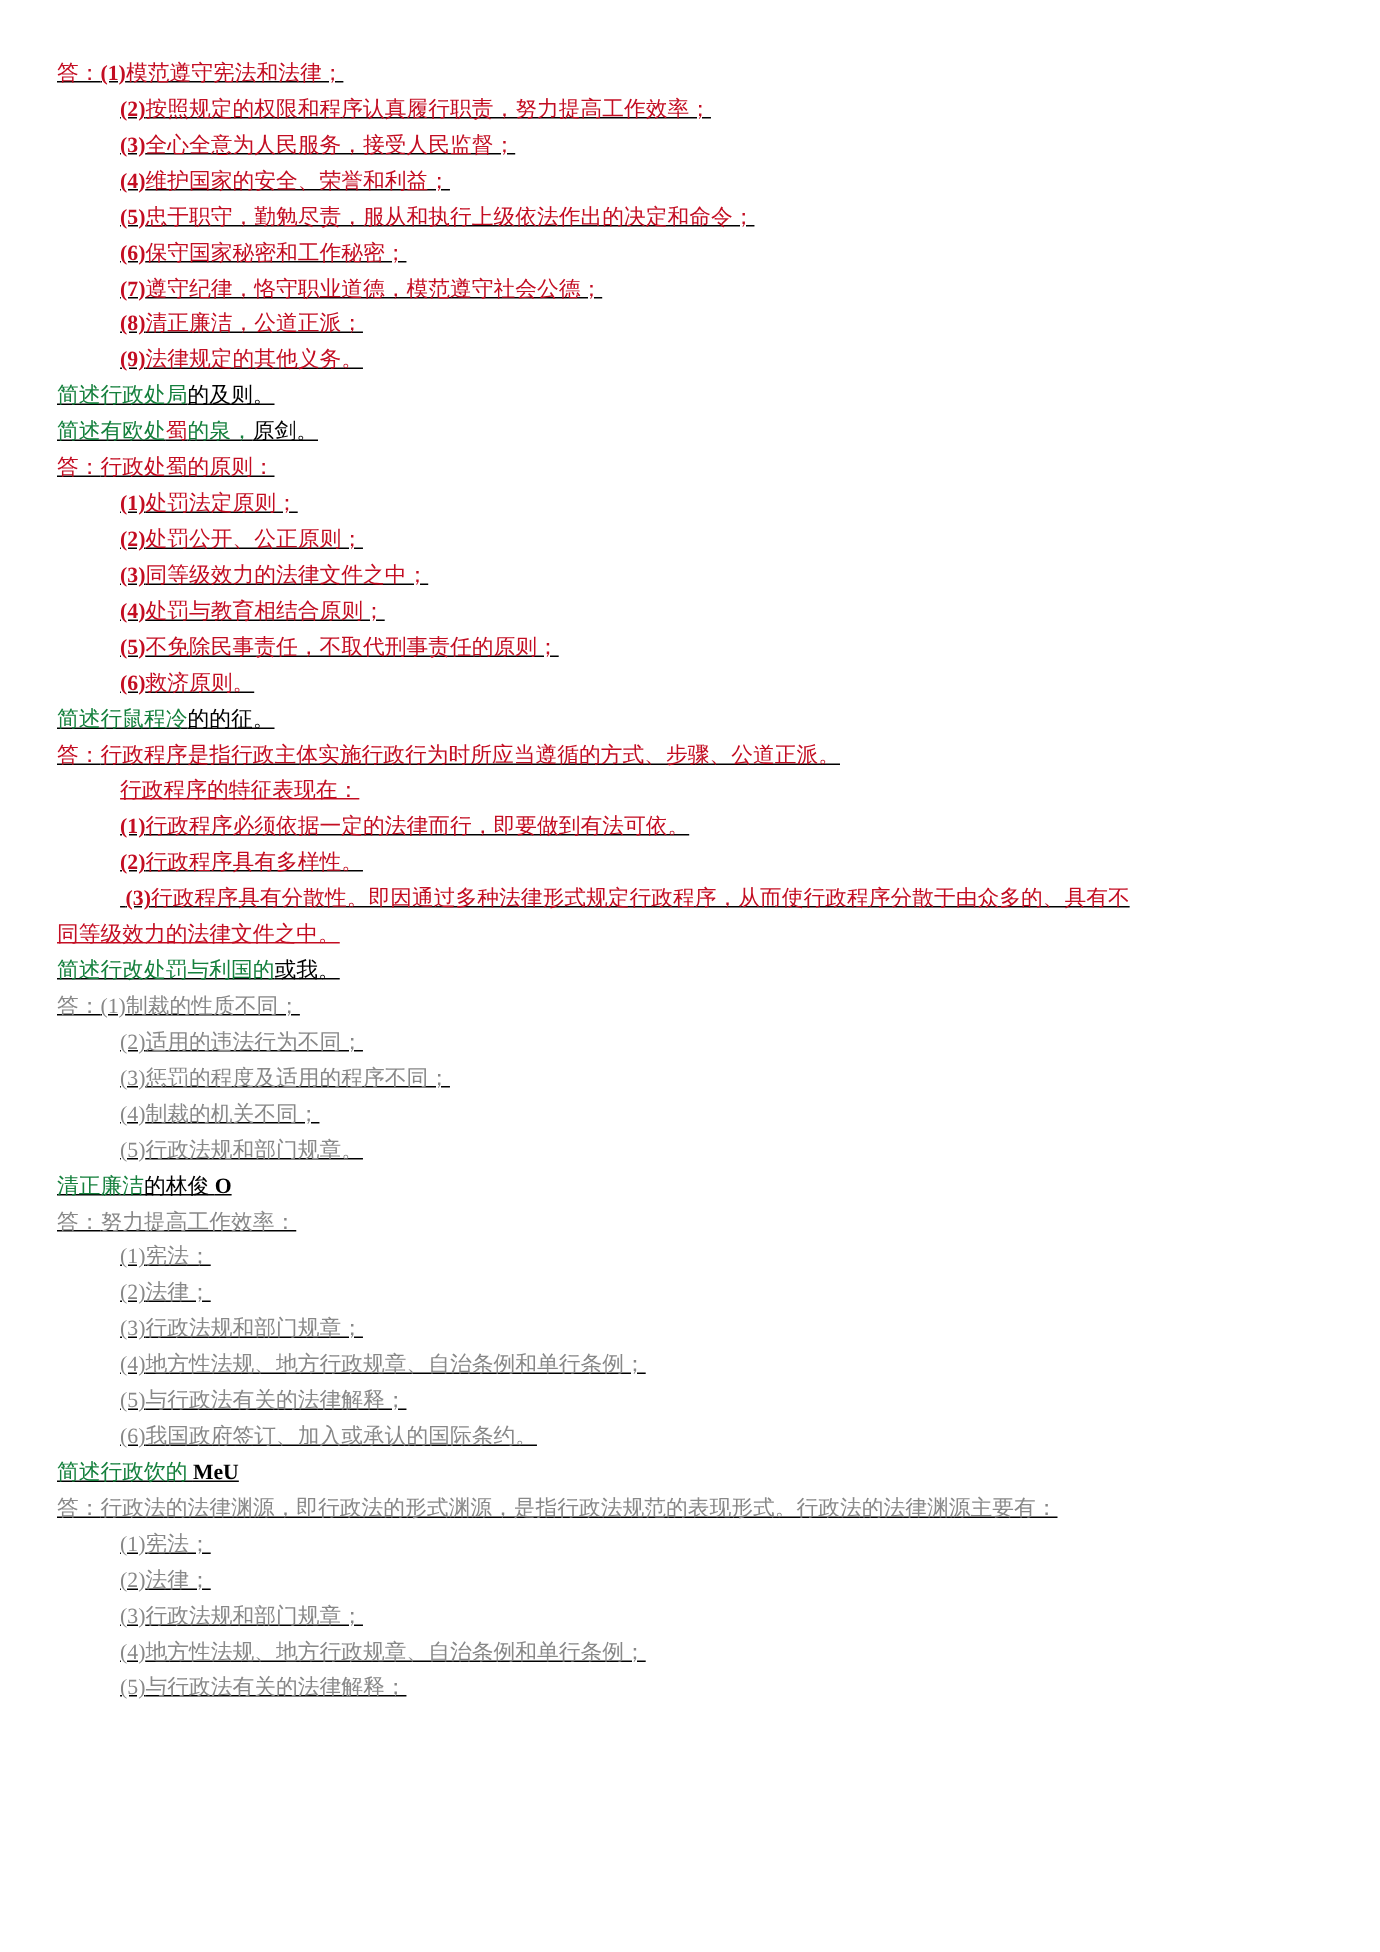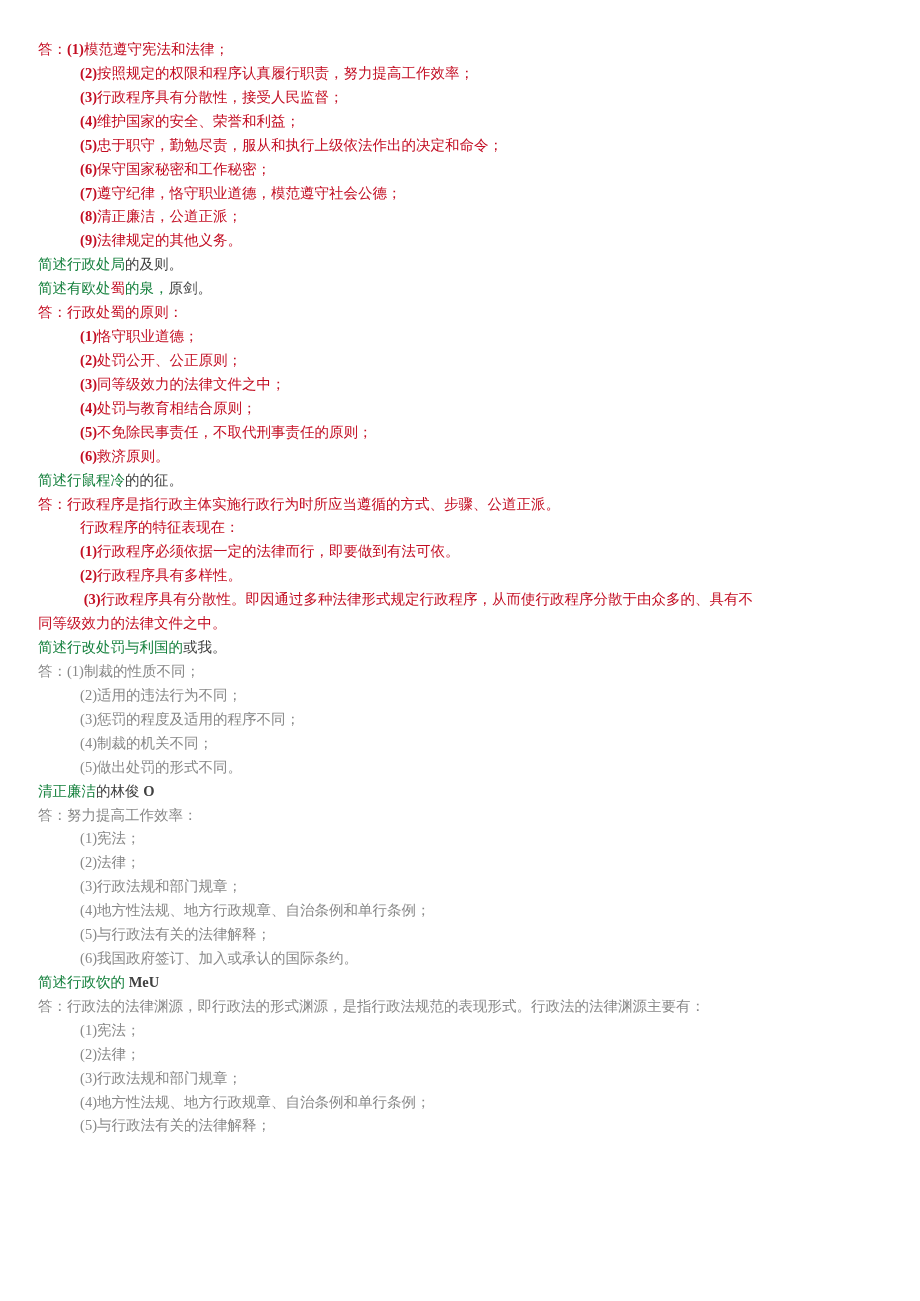--- a/index.html
+++ b/index.html
@@ -6,66 +6,66 @@
     font-family: "SimSun", "宋体", serif;
     font-size: 14.5px;
     line-height: 1.65;
     margin: 0;
     padding: 38px 38px 38px 38px;
     width: 920px;
     box-sizing: border-box;
     color: #000;
     background: #fff;
   }
-  .line { white-space: pre-wrap; }
+  .line { white-space: pre-wrap; text-decoration: underline; }
   .red { color: #c30d22; }
-  .blue { color: #404040; }
+  .blue { color: #000000; }
   .black { color: #15803d; }
   .gray { color: #888888; }
   .bold { font-weight: bold; }
   .indent1 { padding-left: 2.9em; }
 </style>
 </head>
 <body>
 
 <div class="line"><span class="red">答：</span><span class="red bold">(1)</span><span class="red">模范遵守宪法和法律；</span></div>
 <div class="line indent1"><span class="red bold">(2)</span><span class="red">按照规定的权限和程序认真履行职责，努力提高工作效率；</span></div>
-<div class="line indent1"><span class="red bold">(3)</span><span class="red">行政程序具有分散性，接受人民监督；</span></div>
+<div class="line indent1"><span class="red bold">(3)</span><span class="red">全心全意为人民服务，接受人民监督；</span></div>
 <div class="line indent1"><span class="red bold">(4)</span><span class="red">维护国家的安全、荣誉和利益；</span></div>
 <div class="line indent1"><span class="red bold">(5)</span><span class="red">忠于职守，勤勉尽责，服从和执行上级依法作出的决定和命令；</span></div>
 <div class="line indent1"><span class="red bold">(6)</span><span class="red">保守国家秘密和工作秘密；</span></div>
 <div class="line indent1"><span class="red bold">(7)</span><span class="red">遵守纪律，恪守职业道德，模范遵守社会公德；</span></div>
 <div class="line indent1"><span class="red bold">(8)</span><span class="red">清正廉洁，公道正派；</span></div>
 <div class="line indent1"><span class="red bold">(9)</span><span class="red">法律规定的其他义务。</span></div>
 
 <div class="line"><span class="black">简述行政处局</span><span class="blue">的及则。</span></div>
 <div class="line"><span class="black">简述有欧处</span><span class="red">蜀</span><span class="black">的泉，</span><span class="blue">原剑。</span></div>
 
 <div class="line"><span class="red">答：</span><span class="red">行政处蜀的原则：</span></div>
-<div class="line indent1"><span class="red bold">(1)</span><span class="red">恪守职业道德；</span></div>
+<div class="line indent1"><span class="red bold">(1)</span><span class="red">处罚法定原则；</span></div>
 <div class="line indent1"><span class="red bold">(2)</span><span class="red">处罚公开、公正原则；</span></div>
 <div class="line indent1"><span class="red bold">(3)</span><span class="red">同等级效力的法律文件之中；</span></div>
 <div class="line indent1"><span class="red bold">(4)</span><span class="red">处罚与教育相结合原则；</span></div>
 <div class="line indent1"><span class="red bold">(5)</span><span class="red">不免除民事责任，不取代刑事责任的原则；</span></div>
 <div class="line indent1"><span class="red bold">(6)</span><span class="red">救济原则。</span></div>
 
 <div class="line"><span class="black">简述行鼠程冷</span><span class="blue">的的征。</span></div>
 <div class="line"><span class="red">答：</span><span class="red">行政程序是指行政主体实施行政行为时所应当遵循的方式、步骤、公道正派。</span></div>
 <div class="line indent1 red">行政程序的特征表现在：</div>
 <div class="line indent1"><span class="red bold">(1)</span><span class="red">行政程序必须依据一定的法律而行，即要做到有法可依。</span></div>
 <div class="line indent1"><span class="red bold">(2)</span><span class="red">行政程序具有多样性。</span></div>
 <div class="line indent1"><span class="red bold"> (3)</span><span class="red">行政程序具有分散性。即因通过多种法律形式规定行政程序，从而使行政程序分散于由众多的、具有不</span></div>
 <div class="line red">同等级效力的法律文件之中。</div>
 
 <div class="line"><span class="black">简述行改处罚与利国的</span><span class="blue">或我。</span></div>
 <div class="line"><span class="gray">答：</span><span class="gray">(1)</span><span class="gray">制裁的性质不同；</span></div>
 <div class="line indent1"><span class="gray">(2)</span><span class="gray">适用的违法行为不同；</span></div>
 <div class="line indent1"><span class="gray">(3)</span><span class="gray">惩罚的程度及适用的程序不同；</span></div>
 <div class="line indent1"><span class="gray">(4)</span><span class="gray">制裁的机关不同；</span></div>
-<div class="line indent1"><span class="gray">(5)</span><span class="gray">做出处罚的形式不同。</span></div>
+<div class="line indent1"><span class="gray">(5)</span><span class="gray">行政法规和部门规章。</span></div>
 
 <div class="line"><span class="black">清正廉洁</span><span class="blue">的林俊 </span><span class="blue bold">O</span></div>
 <div class="line"><span class="gray">答：</span><span class="gray">努力提高工作效率：</span></div>
 <div class="line indent1"><span class="gray">(1)</span><span class="gray">宪法；</span></div>
 <div class="line indent1"><span class="gray">(2)</span><span class="gray">法律；</span></div>
 <div class="line indent1"><span class="gray">(3)</span><span class="gray">行政法规和部门规章；</span></div>
 <div class="line indent1"><span class="gray">(4)</span><span class="gray">地方性法规、地方行政规章、自治条例和单行条例；</span></div>
 <div class="line indent1"><span class="gray">(5)</span><span class="gray">与行政法有关的法律解释；</span></div>
 <div class="line indent1"><span class="gray">(6)</span><span class="gray">我国政府签订、加入或承认的国际条约。</span></div>
 

